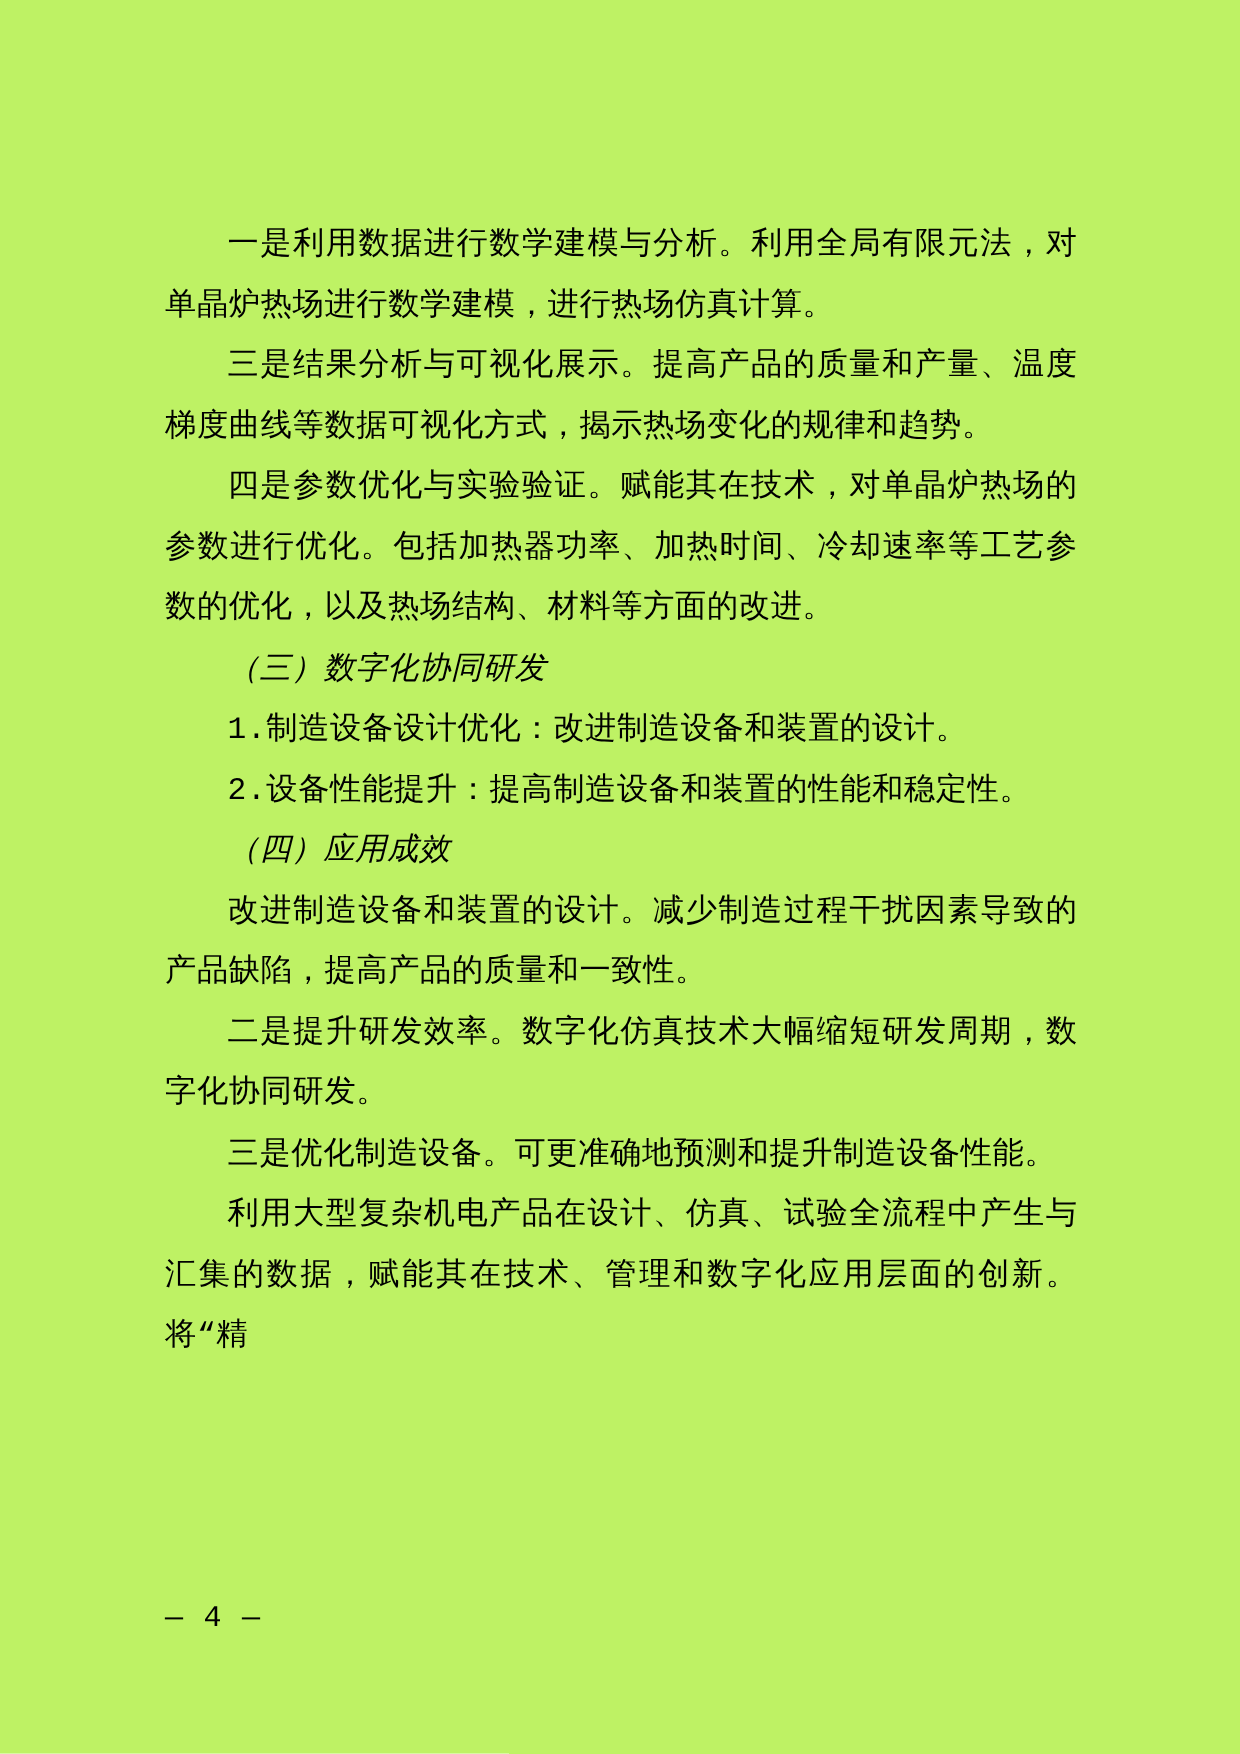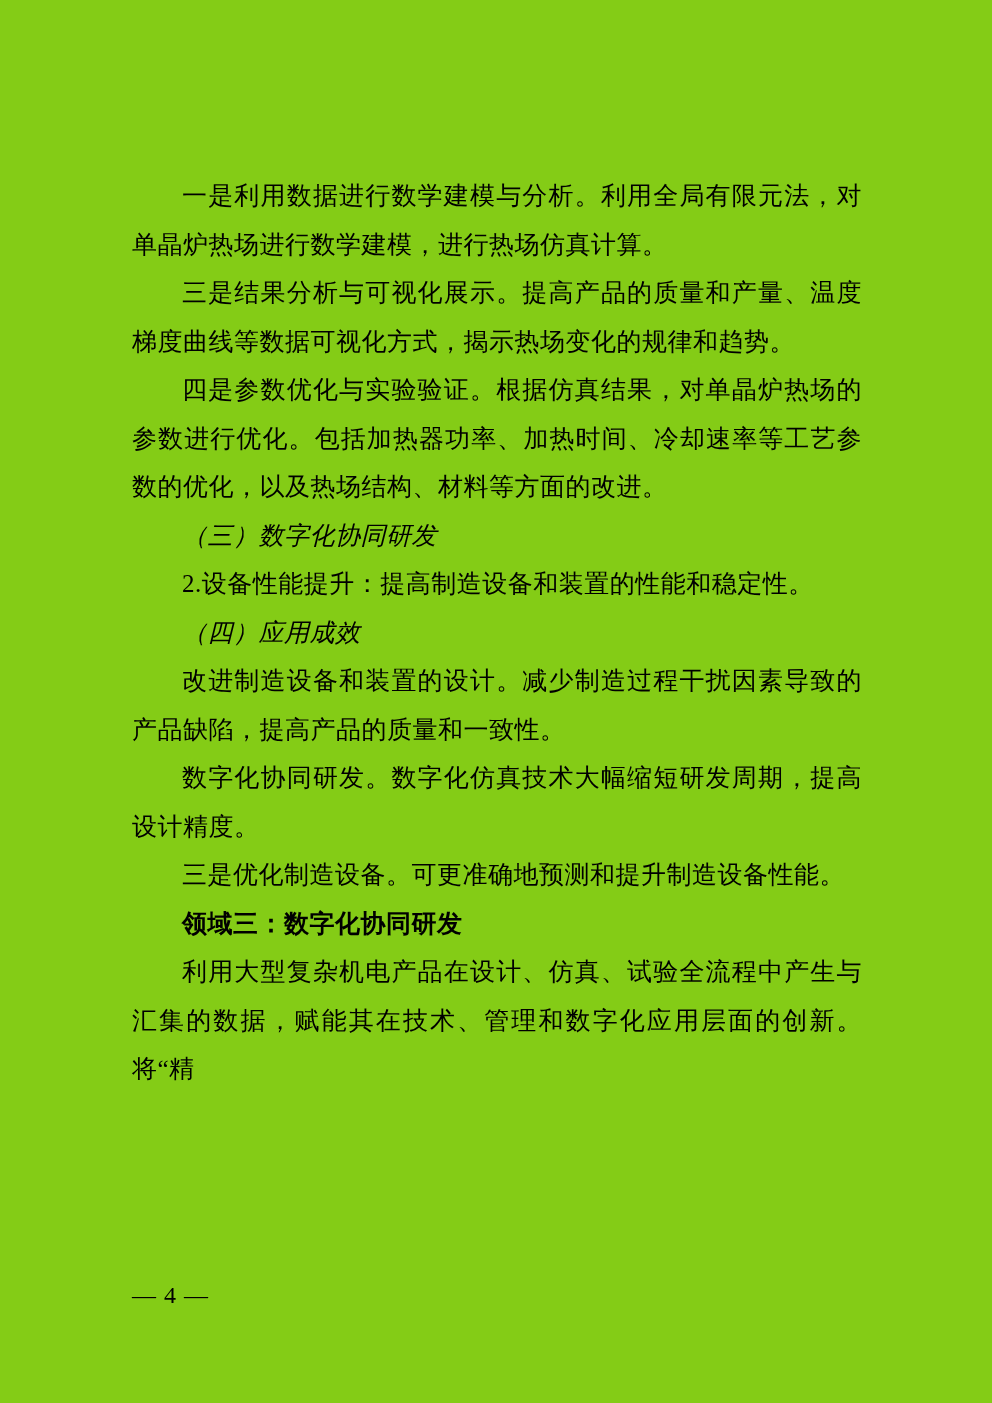--- a/index.html
+++ b/index.html
@@ -4,22 +4,22 @@
 <style>
   html, body {
     margin: 0;
     padding: 0;
     background: #ffffff;
   }
   .page {
     position: relative;
     width: 992px;
     height: 1403px;
-    background: #84cc16;
-    font-family: Liberation Serif, serif;
+    background: #bef264;
+    font-family: Liberation Mono, monospace;
     color: #000000;
     overflow: hidden;
   }
   .content {
     position: absolute;
     left: 132px;
     top: 172px;
     width: 730px;
   }
   .content p {
@@ -45,24 +45,24 @@
     letter-spacing: 1px;
   }
 </style>
 </head>
 <body>
 
 <div class="page">
   <div class="content">
     <p class="body">一是利用数据进行数学建模与分析。利用全局有限元法，对单晶炉热场进行数学建模，进行热场仿真计算。</p>
     <p class="body">三是结果分析与可视化展示。提高产品的质量和产量、温度梯度曲线等数据可视化方式，揭示热场变化的规律和趋势。</p>
-    <p class="body">四是参数优化与实验验证。根据仿真结果，对单晶炉热场的参数进行优化。包括加热器功率、加热时间、冷却速率等工艺参数的优化，以及热场结构、材料等方面的改进。</p>
+    <p class="body">四是参数优化与实验验证。赋能其在技术，对单晶炉热场的参数进行优化。包括加热器功率、加热时间、冷却速率等工艺参数的优化，以及热场结构、材料等方面的改进。</p>
     <p class="h-kaiti">（三）数字化协同研发</p>
+    <p class="body">1.制造设备设计优化：改进制造设备和装置的设计。</p>
     <p class="body">2.设备性能提升：提高制造设备和装置的性能和稳定性。</p>
     <p class="h-kaiti">（四）应用成效</p>
     <p class="body">改进制造设备和装置的设计。减少制造过程干扰因素导致的产品缺陷，提高产品的质量和一致性。</p>
-    <p class="body">数字化协同研发。数字化仿真技术大幅缩短研发周期，提高设计精度。</p>
+    <p class="body">二是提升研发效率。数字化仿真技术大幅缩短研发周期，数字化协同研发。</p>
     <p class="body">三是优化制造设备。可更准确地预测和提升制造设备性能。</p>
-    <p class="h-bold">领域三：数字化协同研发</p>
     <p class="body">利用大型复杂机电产品在设计、仿真、试验全流程中产生与汇集的数据，赋能其在技术、管理和数字化应用层面的创新。将“精</p>
   </div>
   <div class="footer">— 4 —</div>
 </div>
 
 </body></html>

